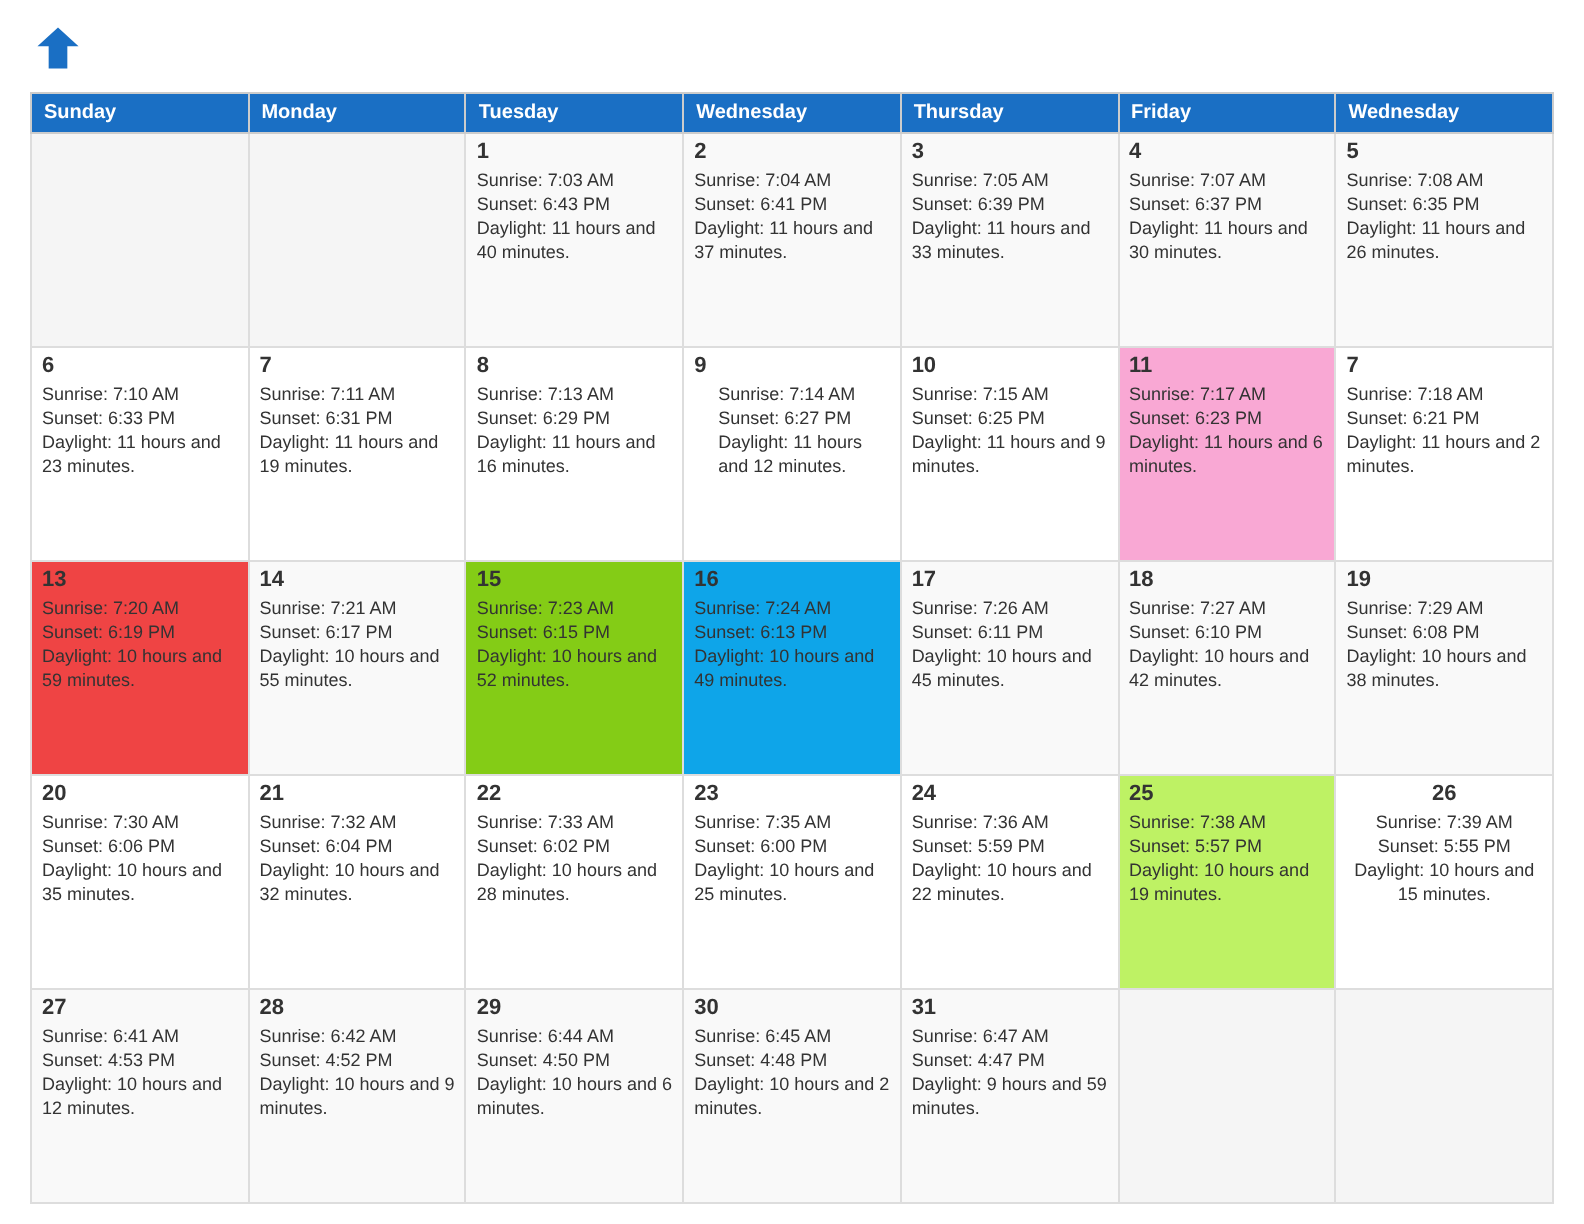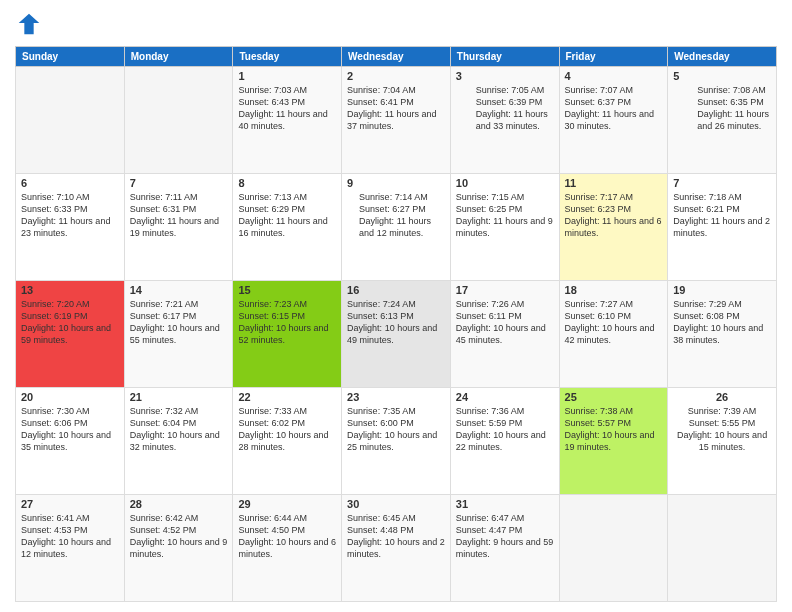--- a/index.html
+++ b/index.html
@@ -148,33 +148,33 @@
 Daylight: 11 hours and 40 minutes.</div>
           </td>
           <td style="background: rgb(249, 249, 249);">
             <span class="day-number">2</span>
             <div class="cell-text" style="white-space: pre-line;">Sunrise: 7:04 AM
 Sunset: 6:41 PM
 Daylight: 11 hours and 37 minutes.</div>
           </td>
           <td style="background: rgb(249, 249, 249);">
             <span class="day-number">3</span>
-            <div class="cell-text" style="white-space: pre-line; margin-left: 20px;">Sunrise: 7:05 AM
+            <div class="cell-text" style="white-space: pre-line;">Sunrise: 7:05 AM
 Sunset: 6:39 PM
 Daylight: 11 hours and 33 minutes.</div>
           </td>
           <td style="background: rgb(249, 249, 249);">
             <span class="day-number">4</span>
             <div class="cell-text" style="white-space: pre-line;">Sunrise: 7:07 AM
 Sunset: 6:37 PM
 Daylight: 11 hours and 30 minutes.</div>
           </td>
           <td style="background: rgb(249, 249, 249);">
             <span class="day-number">5</span>
-            <div class="cell-text" style="white-space: pre-line; margin-left: 24px;">Sunrise: 7:08 AM
+            <div class="cell-text" style="white-space: pre-line;">Sunrise: 7:08 AM
 Sunset: 6:35 PM
 Daylight: 11 hours and 26 minutes.</div>
           </td>
         </tr>
         <tr>
           <td style="background: rgb(255, 255, 255);">
             <span class="day-number">6</span>
             <div class="cell-text" style="white-space: pre-line;">Sunrise: 7:10 AM
 Sunset: 6:33 PM
 Daylight: 11 hours and 23 minutes.</div>
@@ -196,21 +196,21 @@
             <div class="cell-text" style="white-space: pre-line; margin-left: 12px;">Sunrise: 7:14 AM
 Sunset: 6:27 PM
 Daylight: 11 hours and 12 minutes.</div>
           </td>
           <td style="background: rgb(255, 255, 255);">
             <span class="day-number">10</span>
             <div class="cell-text" style="white-space: pre-line;">Sunrise: 7:15 AM
 Sunset: 6:25 PM
 Daylight: 11 hours and 9 minutes.</div>
           </td>
-          <td style="background: #fef9c3;">
+          <td style="background: #f9a8d4;">
             <span class="day-number">11</span>
             <div class="cell-text" style="white-space: pre-line;">Sunrise: 7:17 AM
 Sunset: 6:23 PM
 Daylight: 11 hours and 6 minutes.</div>
           </td>
           <td style="background: rgb(255, 255, 255);">
             <span class="day-number">7</span>
             <div class="cell-text" style="white-space: pre-line;">Sunrise: 7:18 AM
 Sunset: 6:21 PM
 Daylight: 11 hours and 2 minutes.</div>
@@ -228,21 +228,21 @@
             <div class="cell-text" style="white-space: pre-line;">Sunrise: 7:21 AM
 Sunset: 6:17 PM
 Daylight: 10 hours and 55 minutes.</div>
           </td>
           <td style="background: #84cc16;">
             <span class="day-number">15</span>
             <div class="cell-text" style="white-space: pre-line;">Sunrise: 7:23 AM
 Sunset: 6:15 PM
 Daylight: 10 hours and 52 minutes.</div>
           </td>
-          <td style="background: #e5e5e5;">
+          <td style="background: #0ea5e9;">
             <span class="day-number">16</span>
             <div class="cell-text" style="white-space: pre-line;">Sunrise: 7:24 AM
 Sunset: 6:13 PM
 Daylight: 10 hours and 49 minutes.</div>
           </td>
           <td style="background: rgb(249, 249, 249);">
             <span class="day-number">17</span>
             <div class="cell-text" style="white-space: pre-line;">Sunrise: 7:26 AM
 Sunset: 6:11 PM
 Daylight: 10 hours and 45 minutes.</div>

